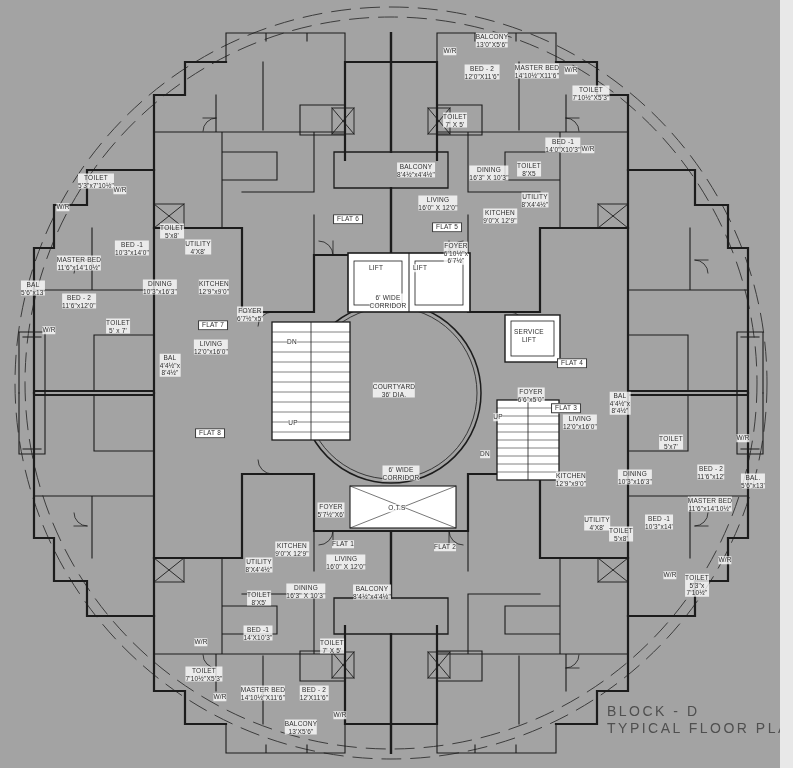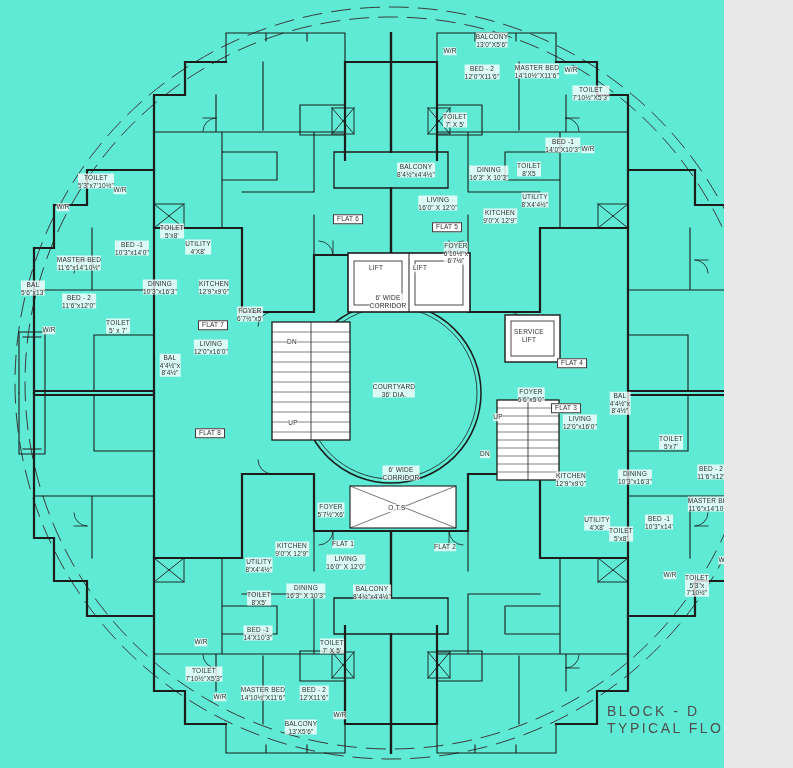--- a/index.html
+++ b/index.html
@@ -1,17 +1,17 @@
 <!DOCTYPE html>
 <html><head>
 <meta charset="utf-8">
 <style>
   html,body{margin:0;padding:0;background:#e8e8e8;}
   .stage{
-    position:relative;width:724px;height:768px;background:#5eead4;
+    position:relative;width:780px;height:768px;background:#a3a3a3;
     overflow:hidden;font-family:"Liberation Sans",sans-serif;
   }
   .stage svg{position:absolute;left:0;top:0;}
   .labels-layer{position:absolute;left:0;top:0;width:100%;height:100%;}
   .lbl{
     position:absolute;transform:translate(-50%,-50%);
     text-align:center;font-size:6.5px;line-height:7.5px;
     color:#2e2e2e;white-space:nowrap;letter-spacing:.2px;
     background:rgba(255,255,255,.78);
   }

